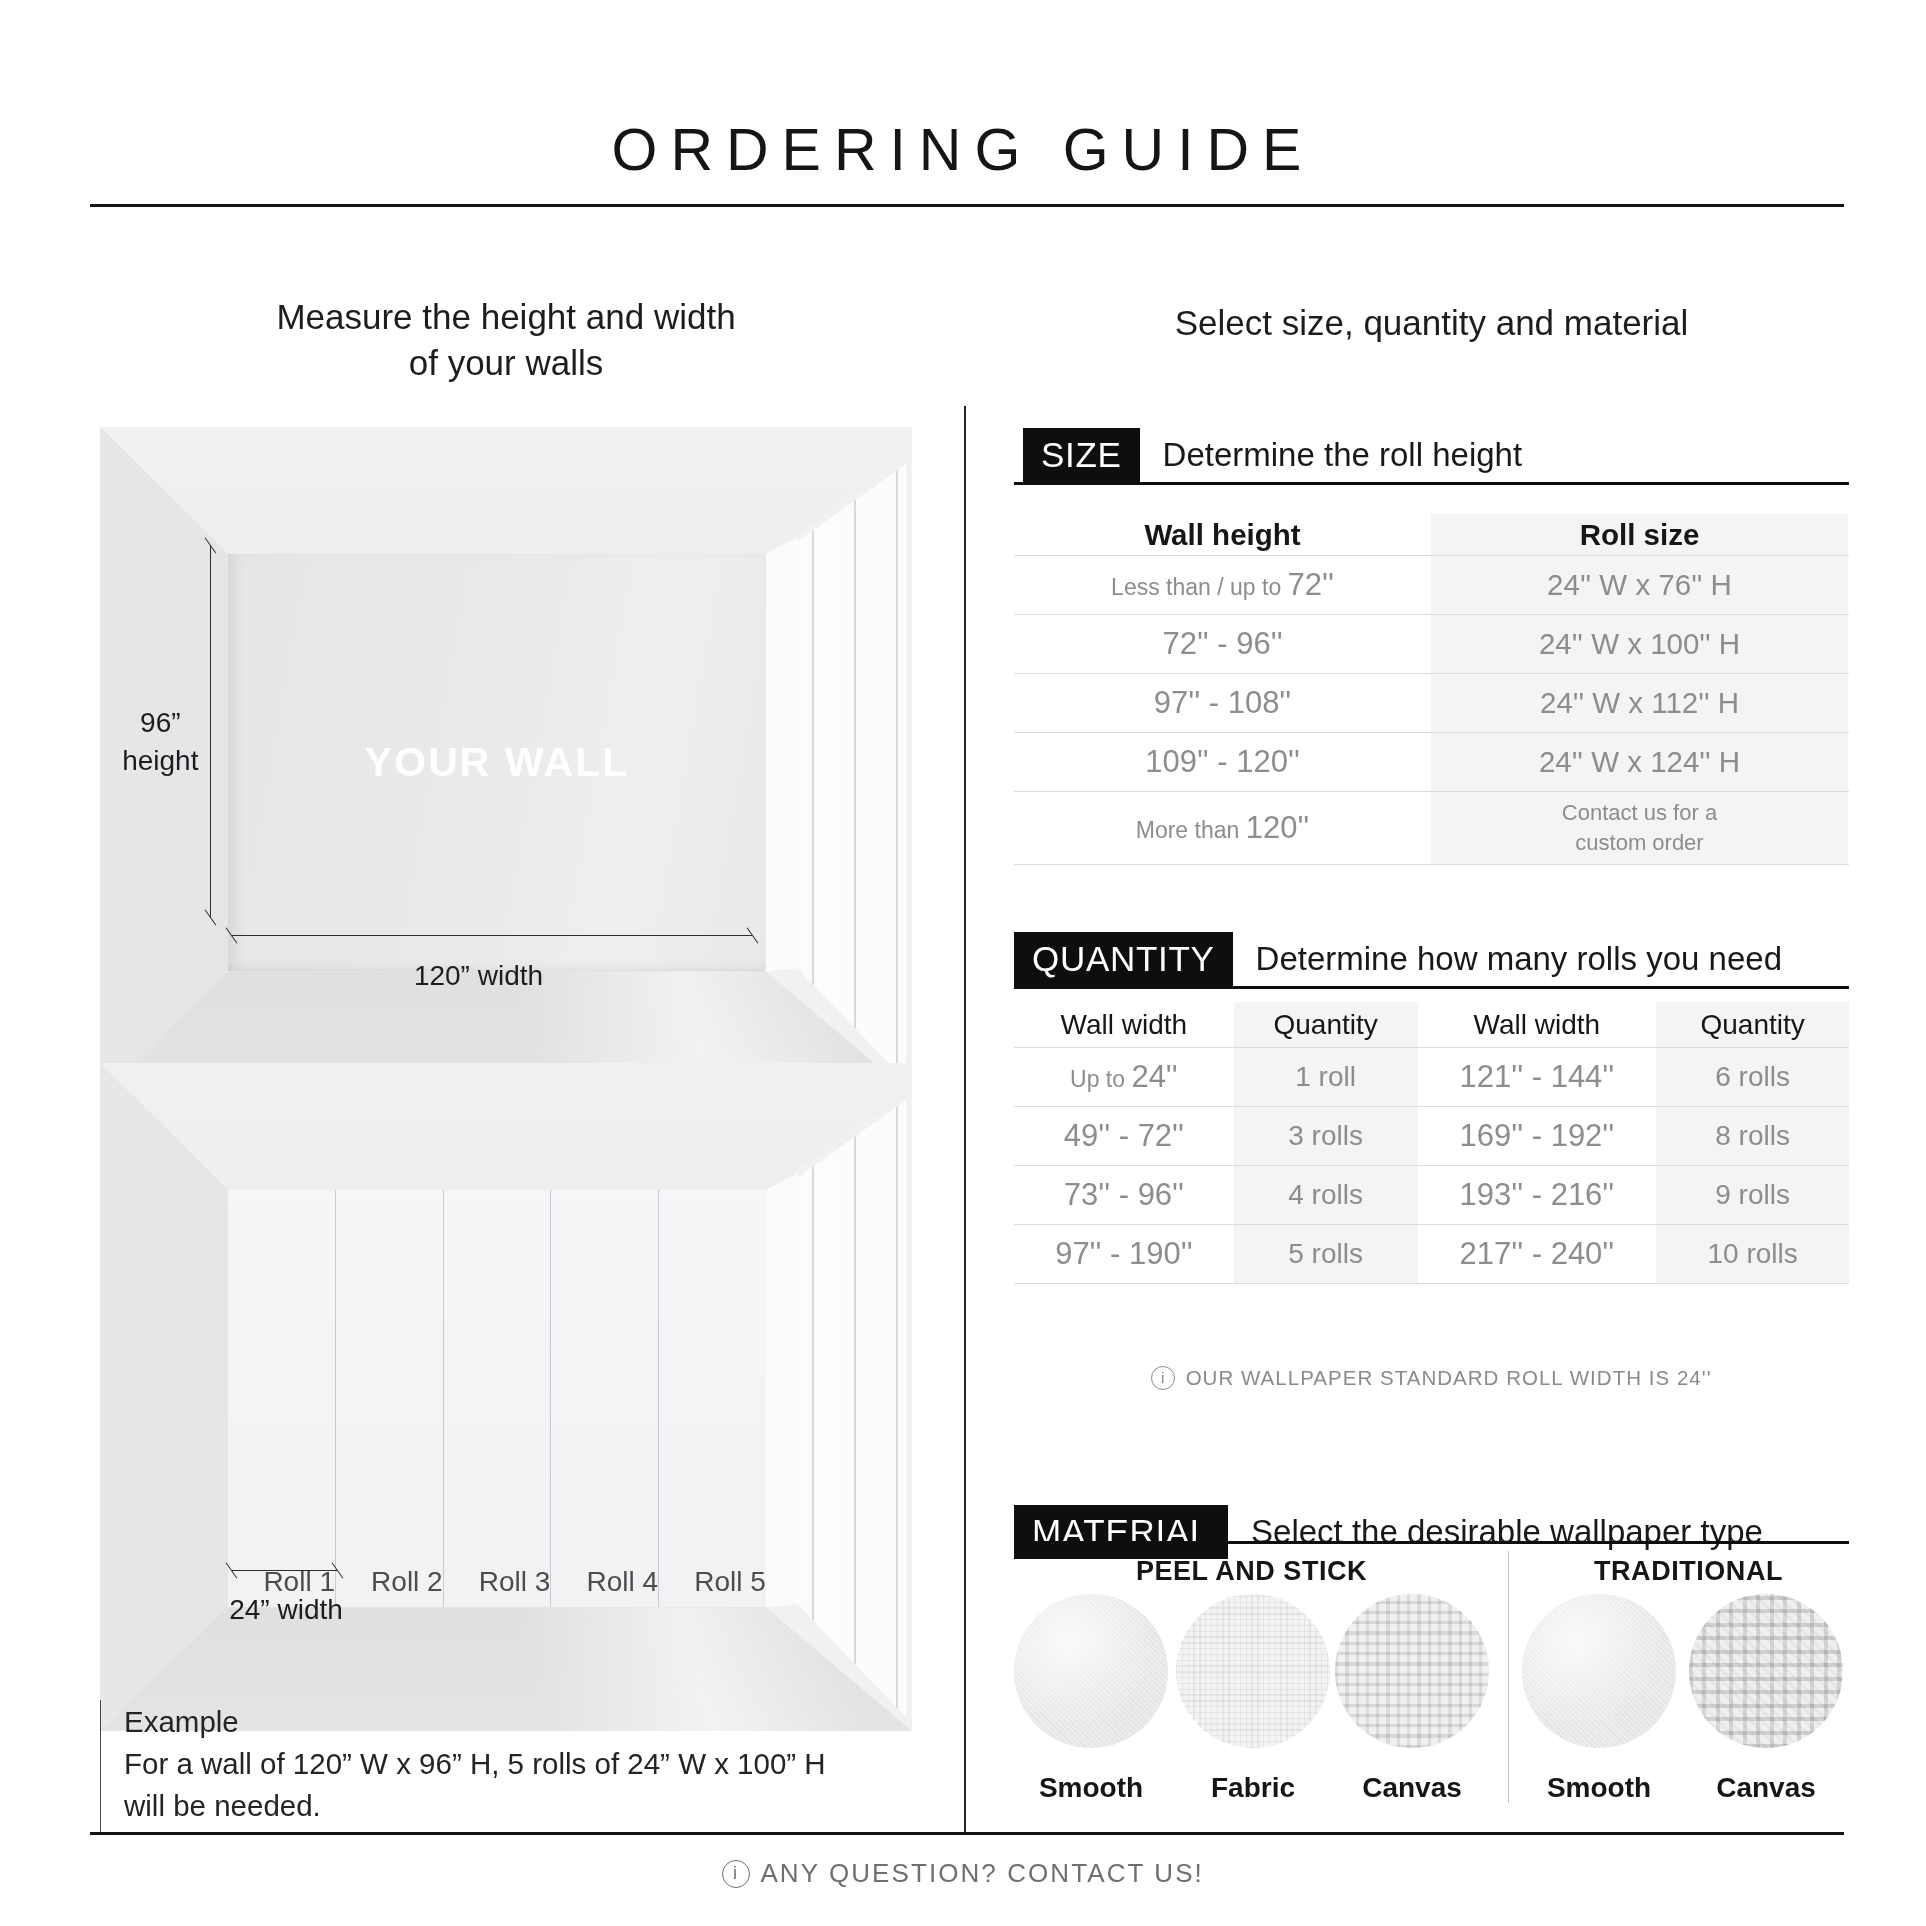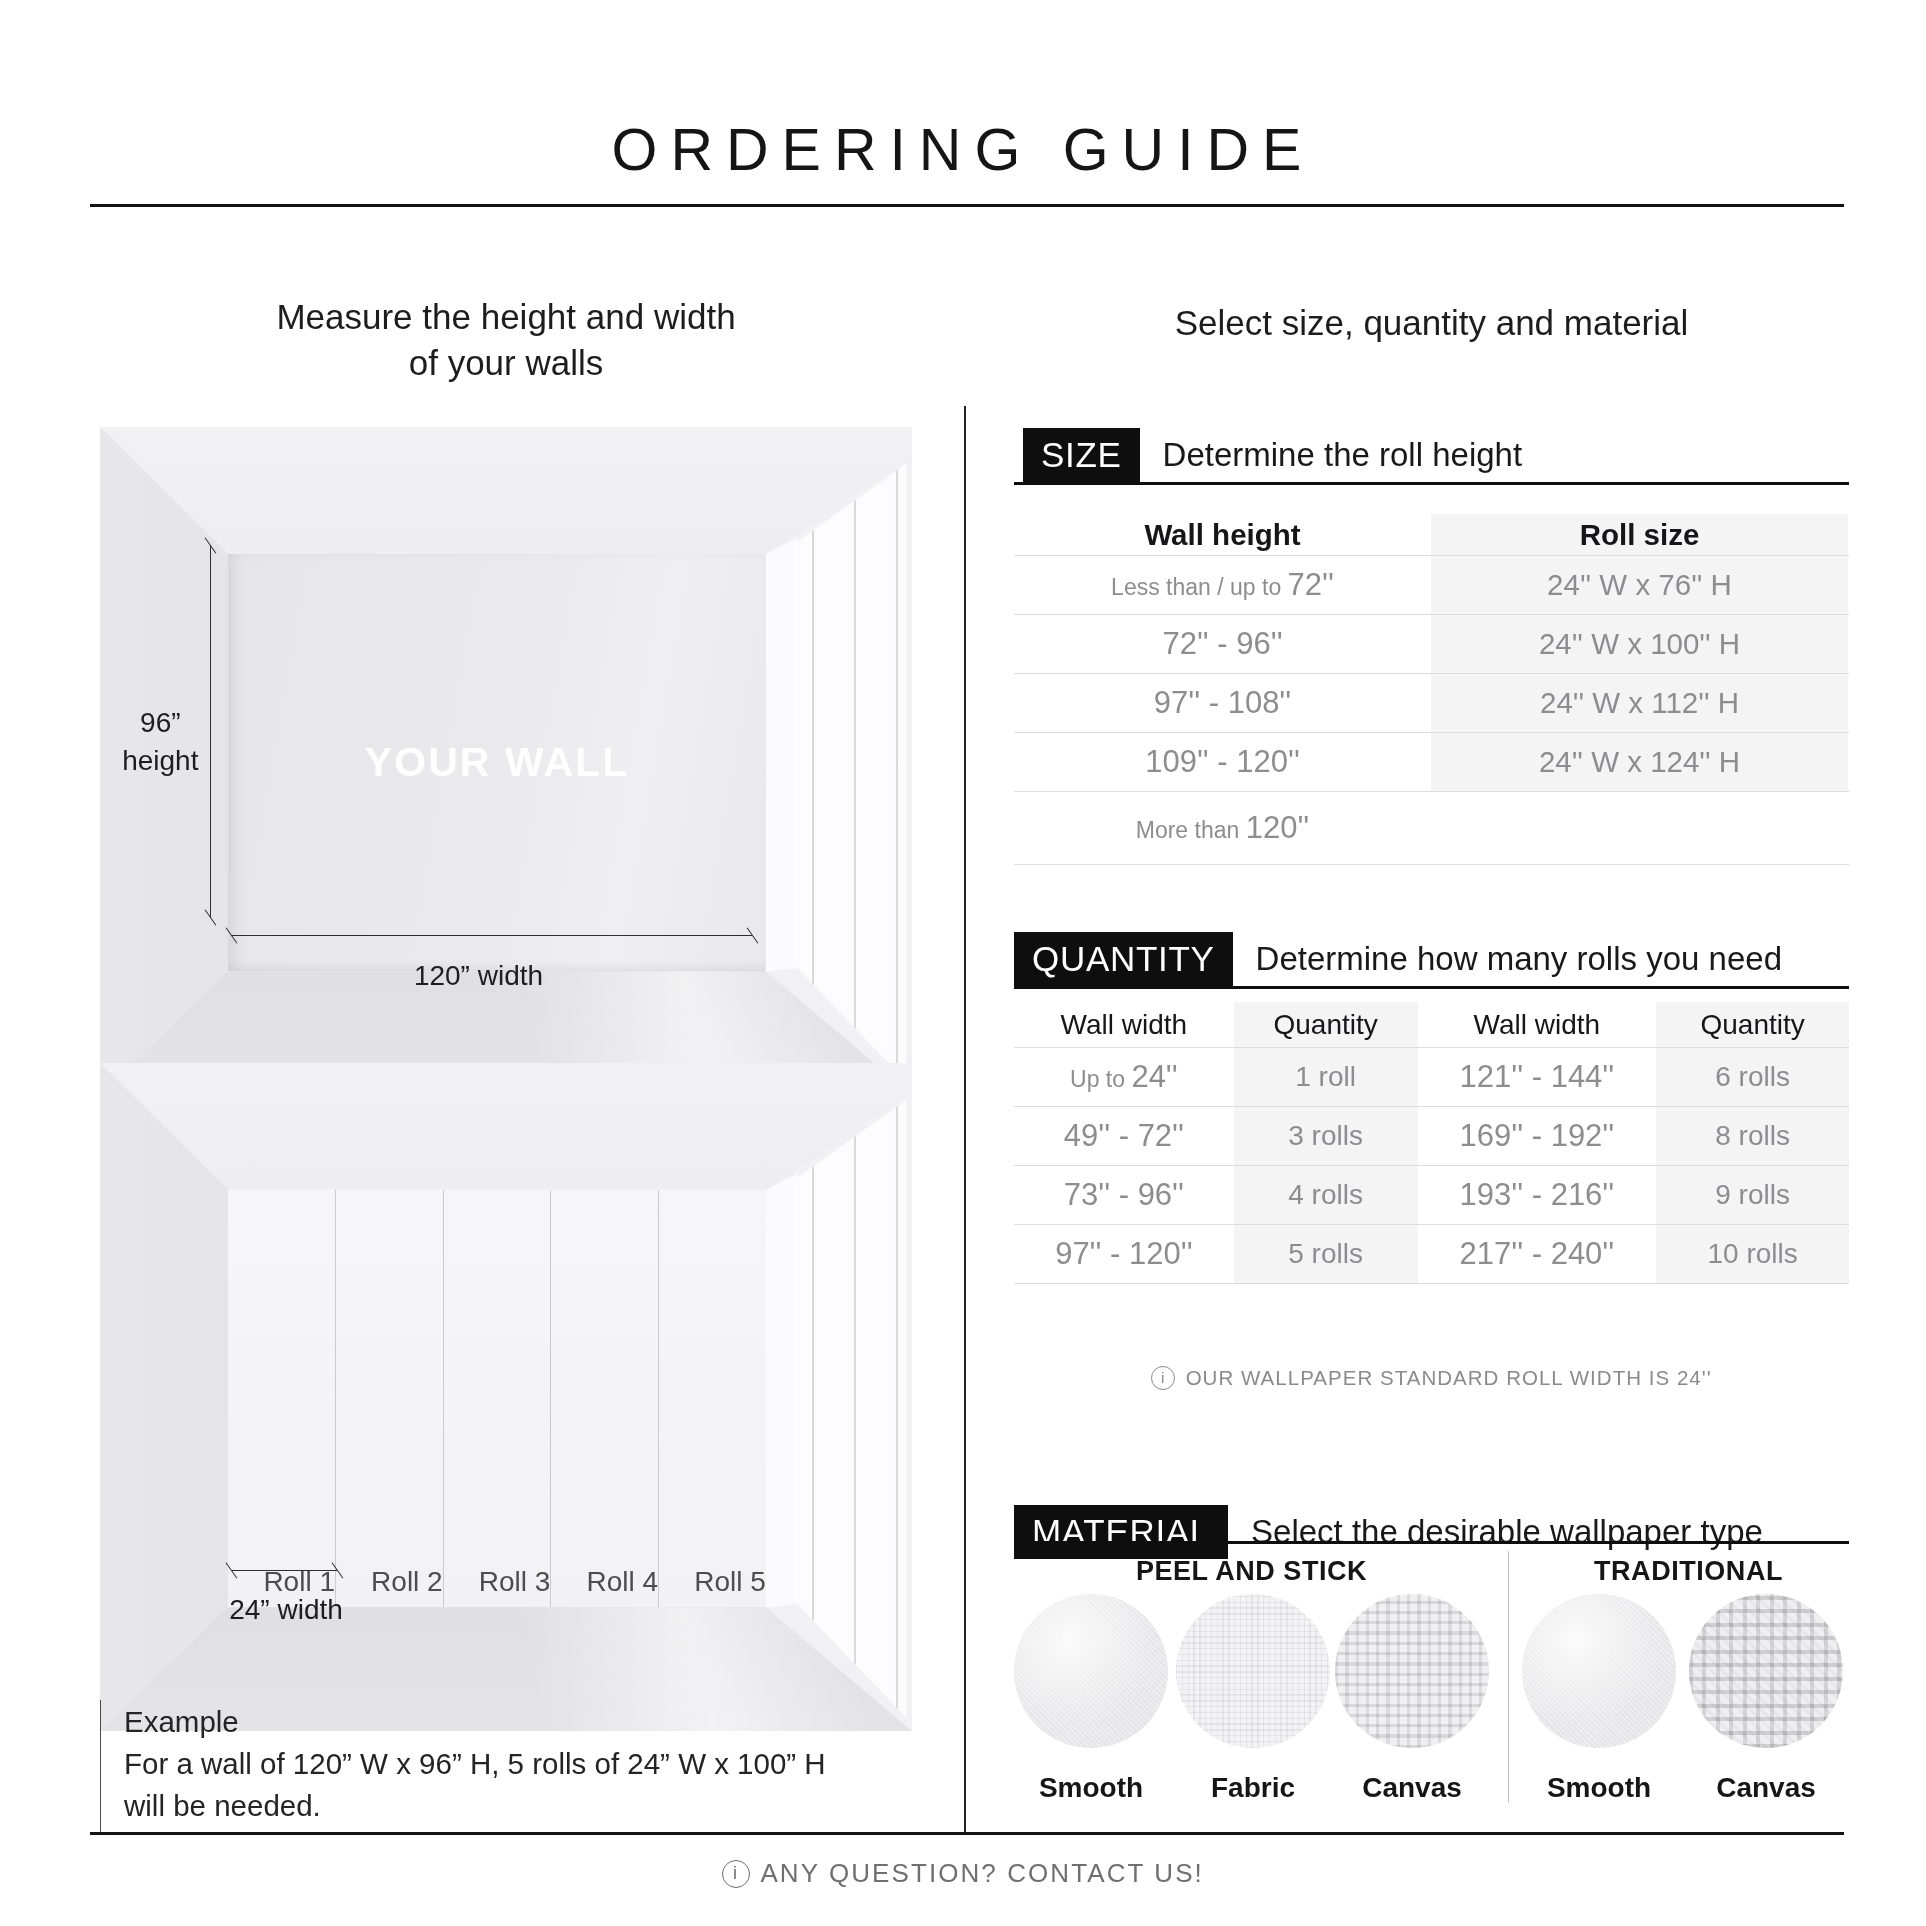--- a/index.html
+++ b/index.html
@@ -263,20 +263,24 @@
         </div>
       <div class="c2">
           <span class="roll-cell">24'' W x 124'' H</span>
         </div>
     </div>
     <div class="srow srow-body srow-last">
       <div class="c1">
           <span class="txt-small">More than </span>
           <span class="txt-big">120''</span>
         </div>
+      <div class="c2">
+          <span class="roll-cell roll-cell-multiline">Contact us for a
+custom order</span>
+        </div>
     </div>
   </div>
 
   <div class="band band-qty">
     <div class="tag">QUANTITY</div>
     <div class="band-title">Determine how many rolls you need</div>
   </div>
   <div class="band-rule rule-qty"></div>
 
   <div class="qtable">
@@ -324,21 +328,21 @@
         </div>
       <div class="qc3">
           <span class="txt-big">193'' - 216''</span>
         </div>
       <div class="qc4">
           <span class="q-cell">9 rolls</span>
         </div>
     </div>
     <div class="qrow qrow-body">
       <div class="qc1">
-          <span class="txt-big">97'' - 120''</span>
+          <span class="txt-big">97'' - 190''</span>
         </div>
       <div class="qc2">
           <span class="q-cell">5 rolls</span>
         </div>
       <div class="qc3">
           <span class="txt-big">217'' - 240''</span>
         </div>
       <div class="qc4">
           <span class="q-cell">10 rolls</span>
         </div>

